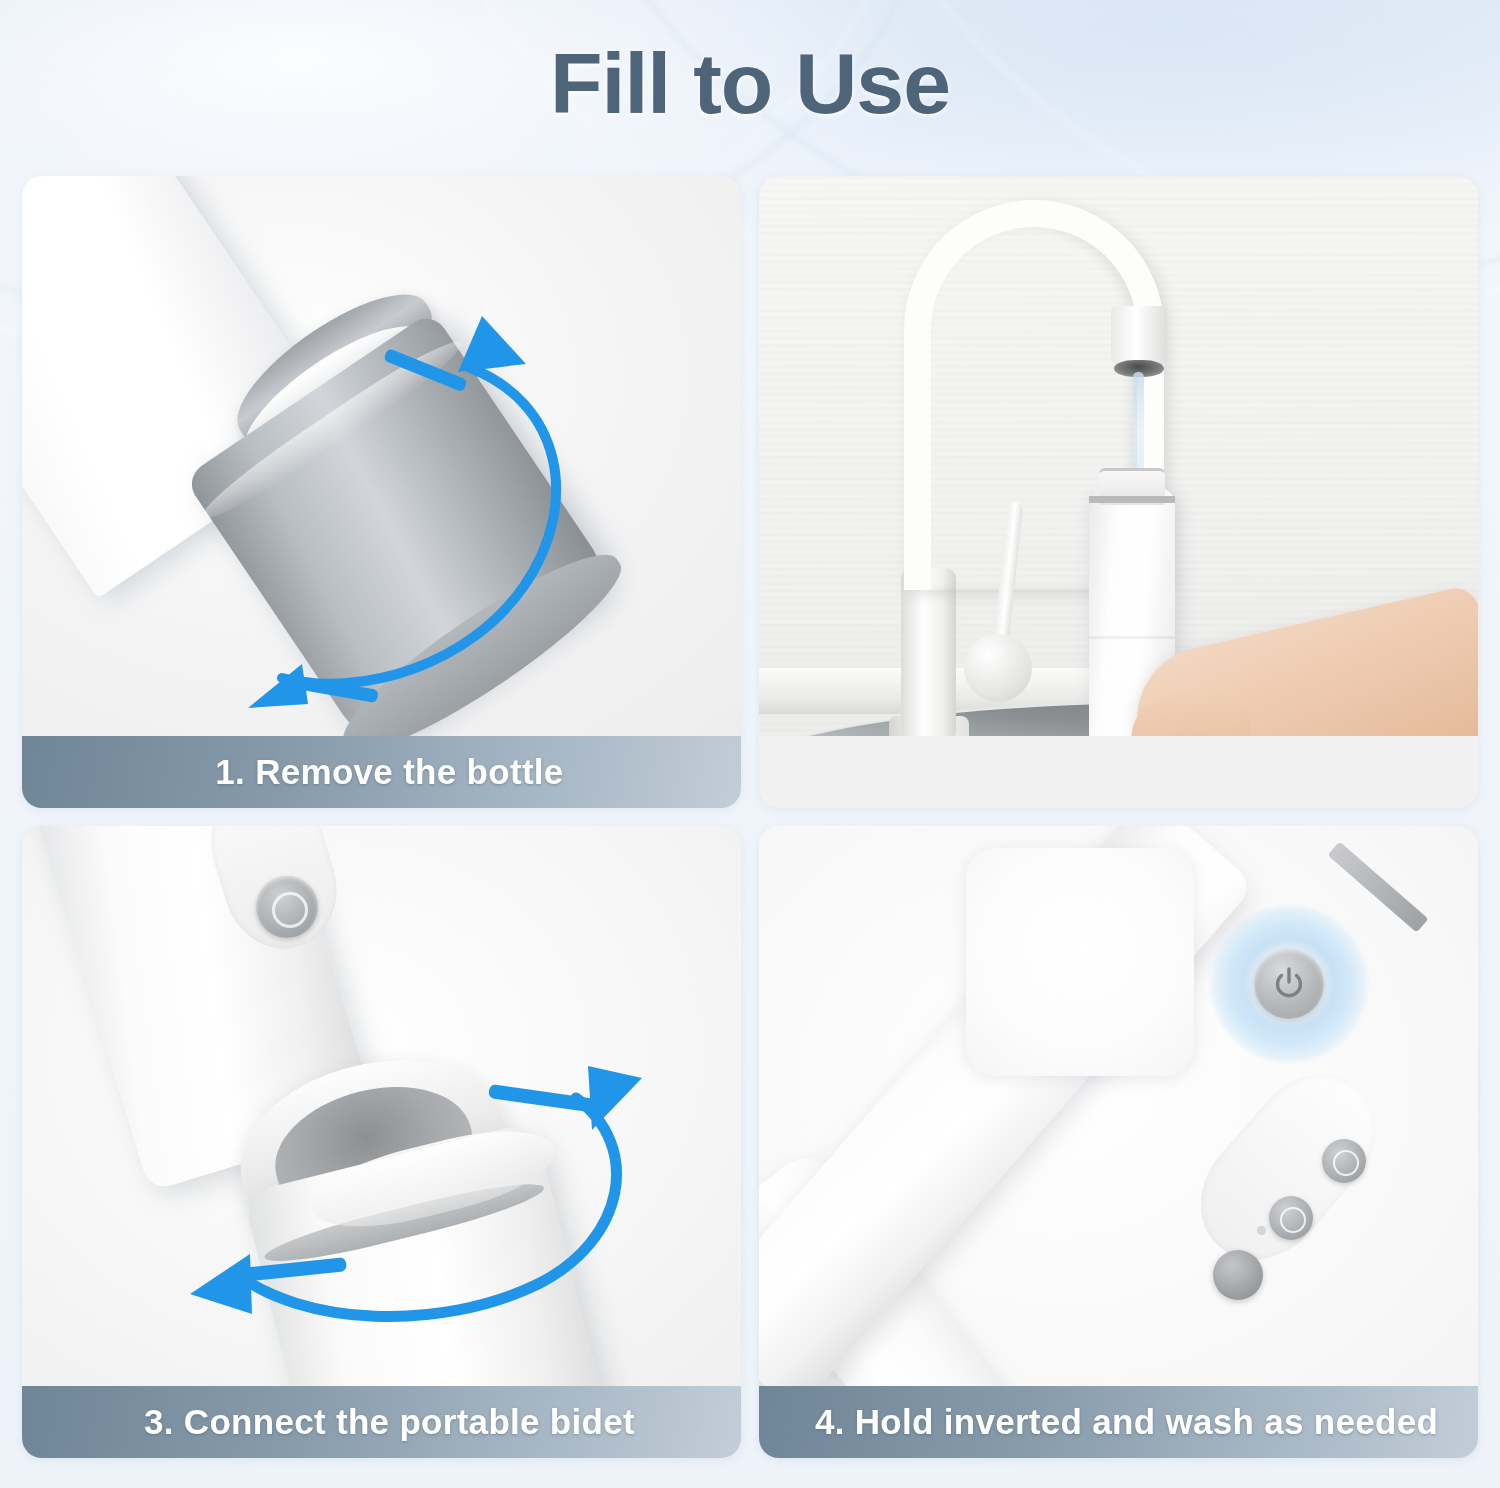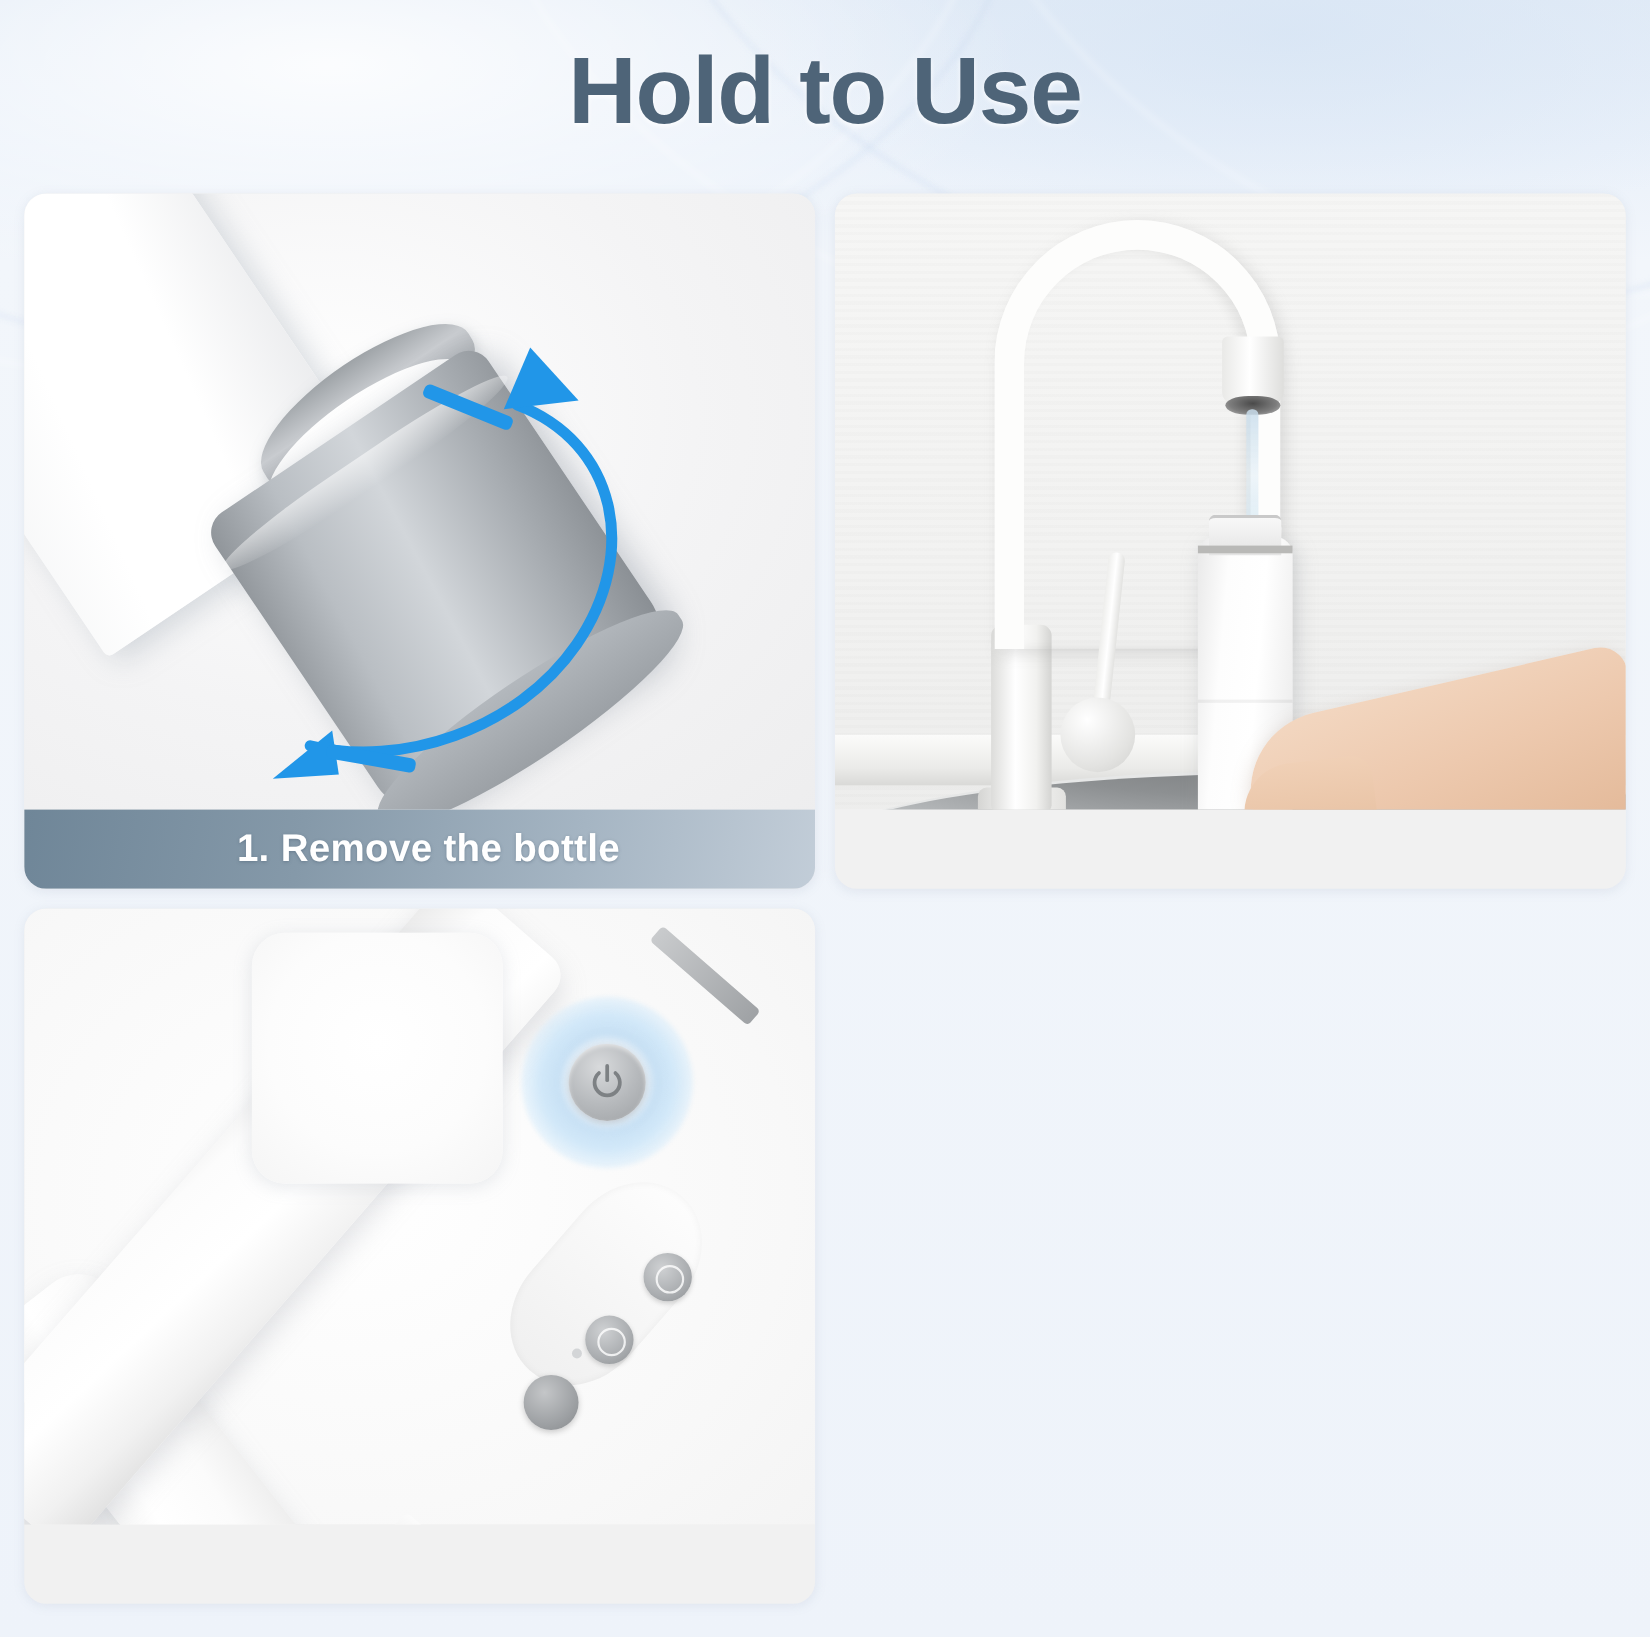--- a/index.html
+++ b/index.html
@@ -325,21 +325,21 @@
 <body>
 
 <div id="page">
   <div class="ripple" style="left:-340px; top:-430px; width:1250px; height:760px; transform:rotate(-12deg);"></div>
   <div class="ripple dark" style="left:-250px; top:-380px; width:1180px; height:690px; transform:rotate(-10deg);"></div>
   <div class="ripple" style="left:420px; top:-500px; width:1300px; height:830px; transform:rotate(14deg);"></div>
   <div class="ripple dark" style="left:560px; top:-470px; width:1180px; height:740px; transform:rotate(16deg);"></div>
   <div class="ripple" style="left:820px; top:-560px; width:1100px; height:800px; transform:rotate(24deg);"></div>
 </div>
 
-<div id="title">Hold to Use</div>
+<div id="title">Fill to Use</div>
 
 <div id="grid">
 
   <div class="panel">
     <div class="scene">
       <div class="p1-bg"></div>
       <div class="p1-body"></div>
       <div class="p1-ring"></div>
       <div class="p1-ring2"></div>
       <div class="p1-cap"></div>
@@ -368,20 +368,40 @@
       <div class="p2-aer"></div>
       <div class="p2-stream"></div>
       <div class="p2-neckband"></div>
       <div class="p2-bottle"></div>
       <div class="p2-seam"></div>
       <div class="p2-hand"></div>
       <div class="p2-fingers"></div>
     </div>
   </div>
 
+  <div class="panel">
+    <div class="scene">
+      <div class="p3-bg"></div>
+      <div class="p3-head"></div>
+      <div class="p3-btnpad"></div>
+      <div class="p3-btn"></div>
+      <div class="p3-socket"></div>
+      <div class="p3-socket-in"></div>
+      <div class="p3-bottle"></div>
+      <div class="p3-thread"></div>
+      <svg class="p3-arrow" viewBox="0 0 520 380">
+        <path d="M404 72 C470 120 454 214 366 258 C268 306 130 300 62 246" fill="none" stroke="#2196e8" stroke-width="11" stroke-linecap="round"></path>
+        <polygon points="470,52 420,104 416,40" fill="#2196e8"></polygon>
+        <rect x="318" y="58" width="106" height="14" rx="6" fill="#2196e8" transform="rotate(8 318 58)"></rect>
+        <polygon points="18,268 78,228 80,288" fill="#2196e8"></polygon>
+        <rect x="70" y="242" width="104" height="14" rx="6" fill="#2196e8" transform="rotate(-6 70 242)"></rect>
+      </svg>
+    </div>
+    <div class="caption">3. Connect the portable bidet</div>
+  </div>
 
   <div class="panel">
     <div class="scene">
       <div class="p4-bg"></div>
       <div class="p4-wand2"></div>
       <div class="p4-wand"></div>
       <div class="p4-stripe"></div>
       <div class="p4-pad"></div>
       <div class="p4-b1"></div>
       <div class="p4-b2"></div>
@@ -392,15 +412,16 @@
       <div class="p4-card">
         <div class="p4-glow"></div>
         <div class="p4-pbtn">
           <svg width="40" height="40" viewBox="0 0 40 40">
             <path d="M12.5 11.5 A11.5 11.5 0 1 0 27.5 11.5" fill="none" stroke="#7d8184" stroke-width="3.4" stroke-linecap="round"></path>
             <line x1="20" y1="5" x2="20" y2="18" stroke="#7d8184" stroke-width="3.4" stroke-linecap="round"></line>
           </svg>
         </div>
       </div>
     </div>
+    <div class="caption">4. Hold inverted and wash as needed</div>
   </div>
 
 </div>
 
 </body></html>

